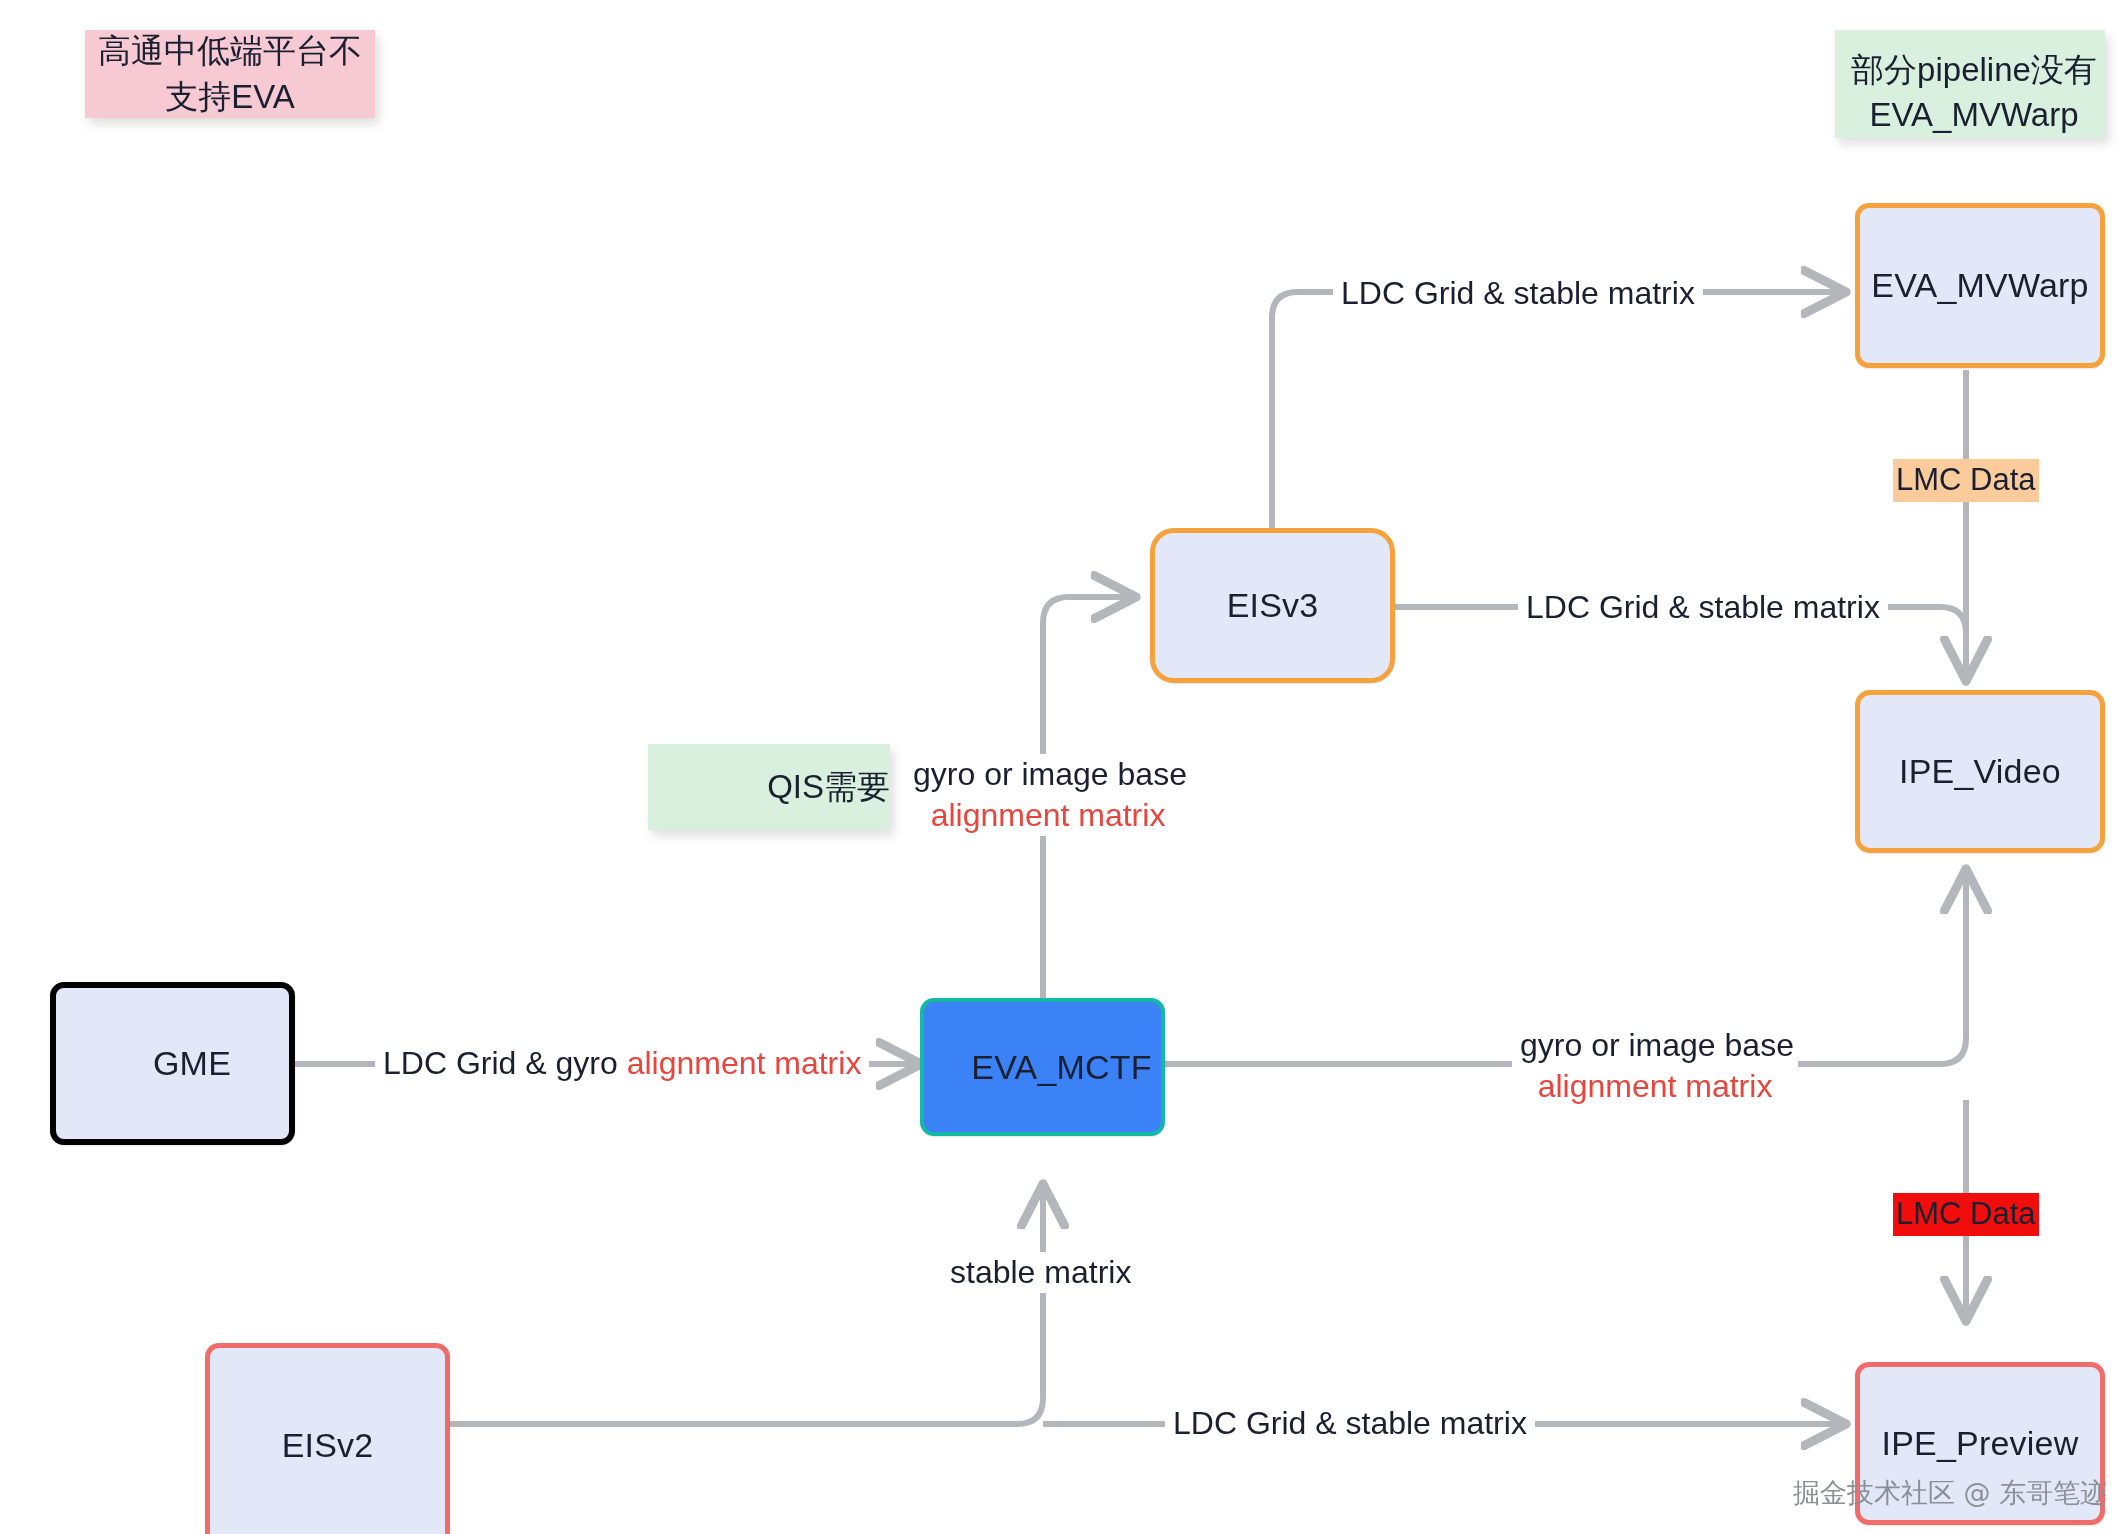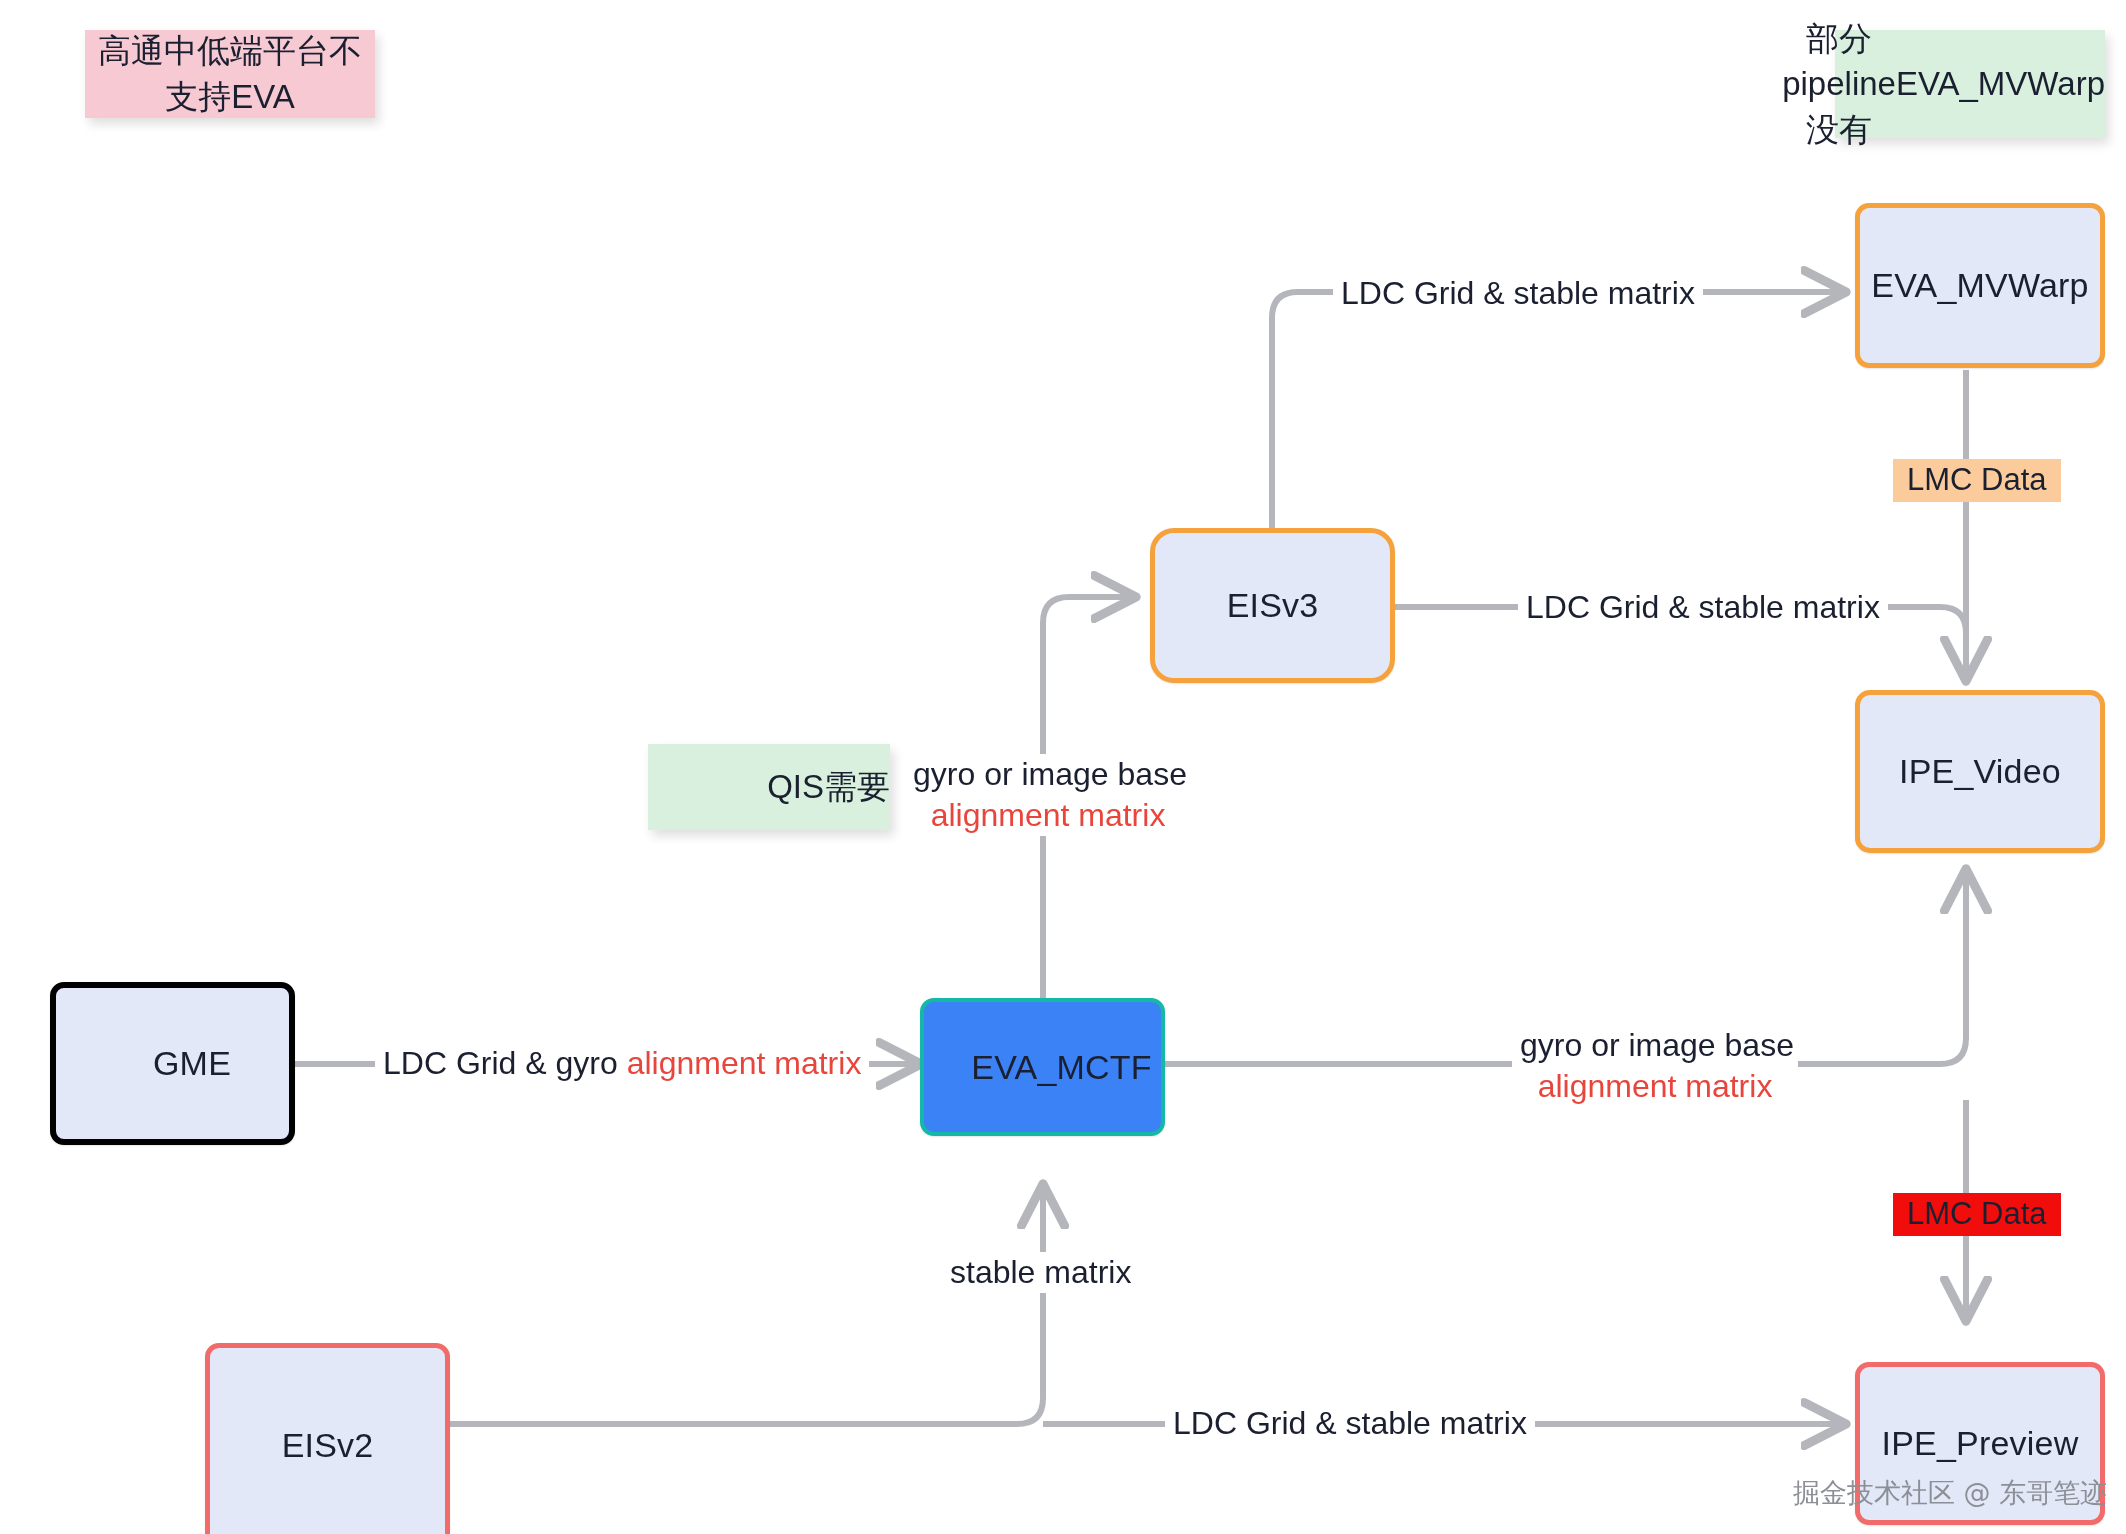--- a/index.html
+++ b/index.html
@@ -67,21 +67,21 @@
     padding: 0 8px;
   }
   .edge-label.two-line { text-align: center; }
   .edge-label .red { color: #e8453c; }
 
   .chip {
     position: absolute;
     font-size: 31px;
     color: #1b2030;
     white-space: nowrap;
-    padding: 2px 14px;
+    padding: 2px 3px;
     line-height: 1.25;
   }
   .chip.orange-chip { background: #fbcb9c; }
   .chip.red-chip    { background: #f20d0d; }
 
   .watermark {
     position: absolute;
     font-size: 27px;
     color: #8d8f96;
     white-space: nowrap;
@@ -118,21 +118,21 @@
       <path d="M450,1424 L1017,1424 Q1043,1424 1043,1398 L1043,1185" marker-end="url(#ah)"></path>
       <path d="M1043,1424 L1845,1424" marker-end="url(#ah)"></path>
 
     </g>
   </svg>
 
   <div class="note pink" style="left:85px; top:30px; width:290px; height:88px;">
     <span>高通中低端平台不支持EVA</span>
   </div>
 
-  <div class="note green" style="left:1835px; top:30px; width:270px; height:108px; flex-direction:row;padding-left:8px;">
+  <div class="note green" style="left:1835px; top:30px; width:270px; height:108px; flex-direction:column;padding-left:8px;">
     <span>部分pipeline没有</span>
     <span>EVA_MVWarp</span>
   </div>
 
   <div class="note green" style="left:648px; top:744px; width:242px; height:86px;">
     <span>QIS需要</span>
   </div>
 
   <div class="node blue" style="left:50px; top:982px; width:245px; height:163px;">
     <span>GME</span>

